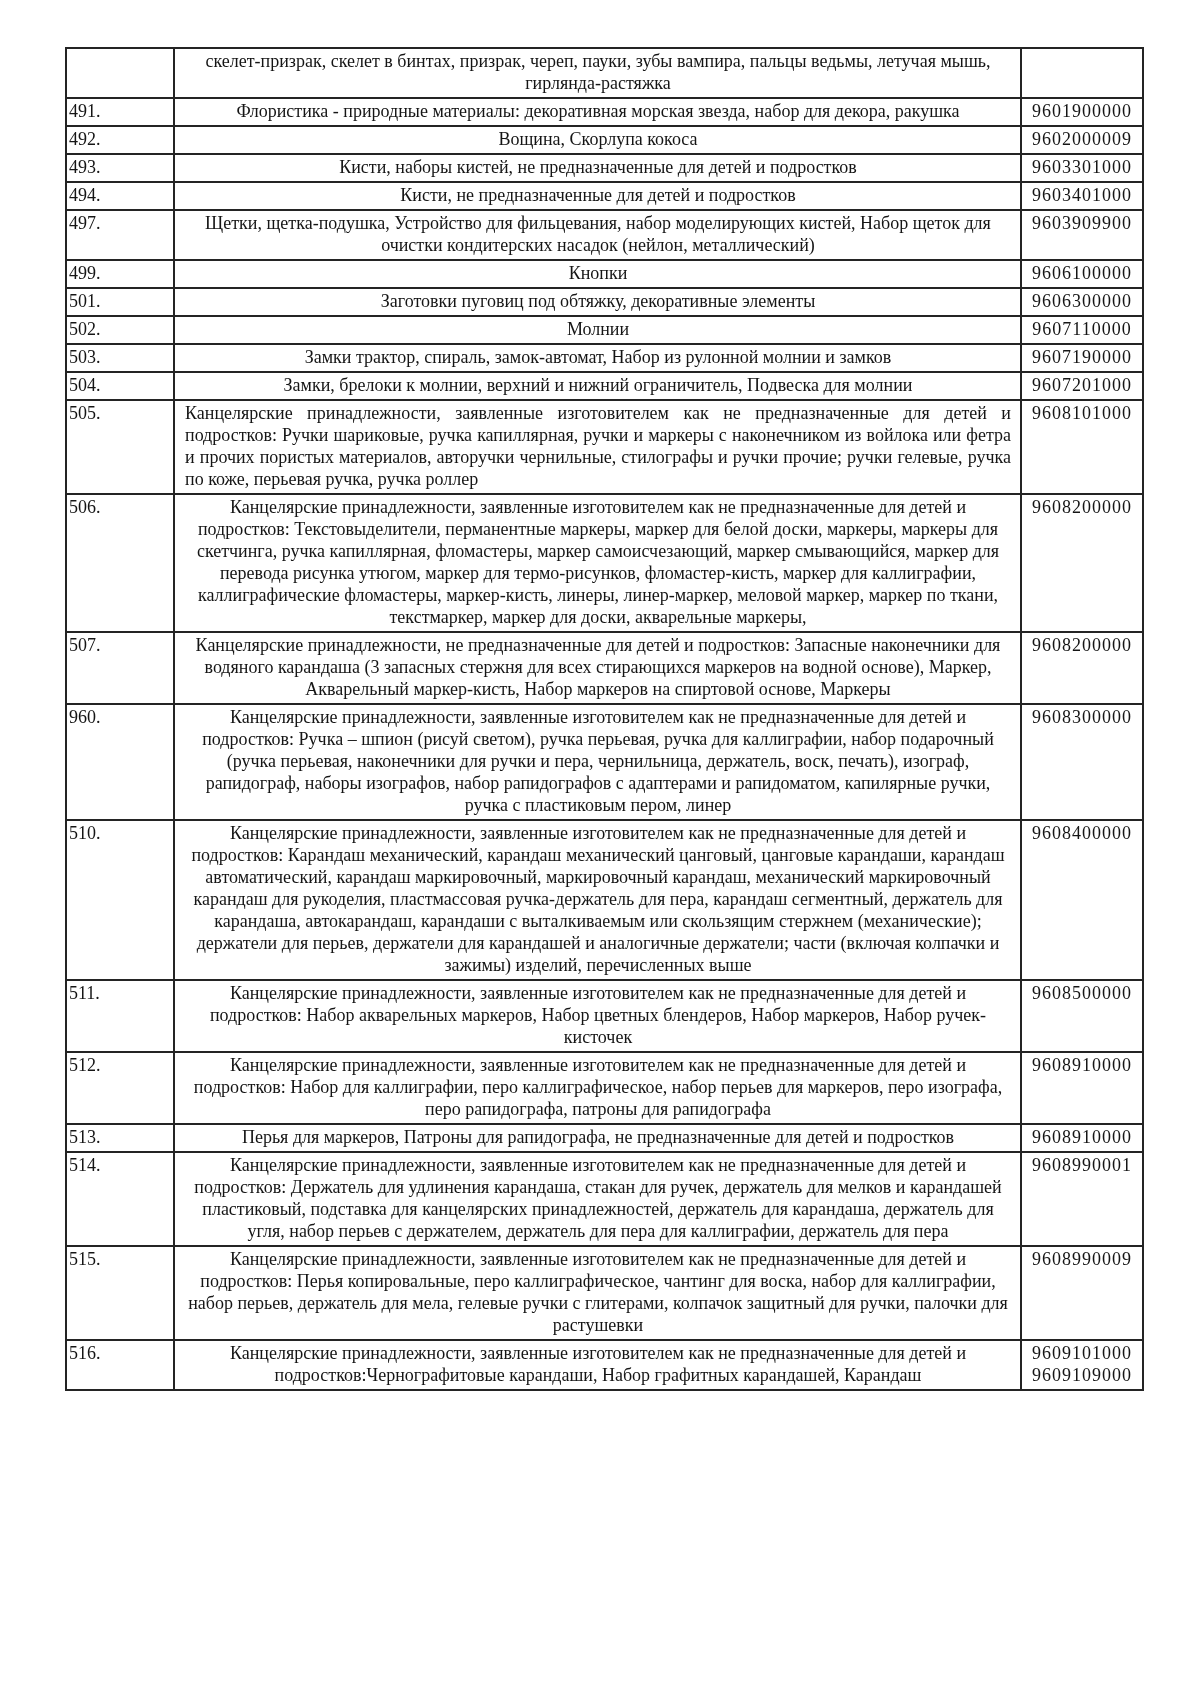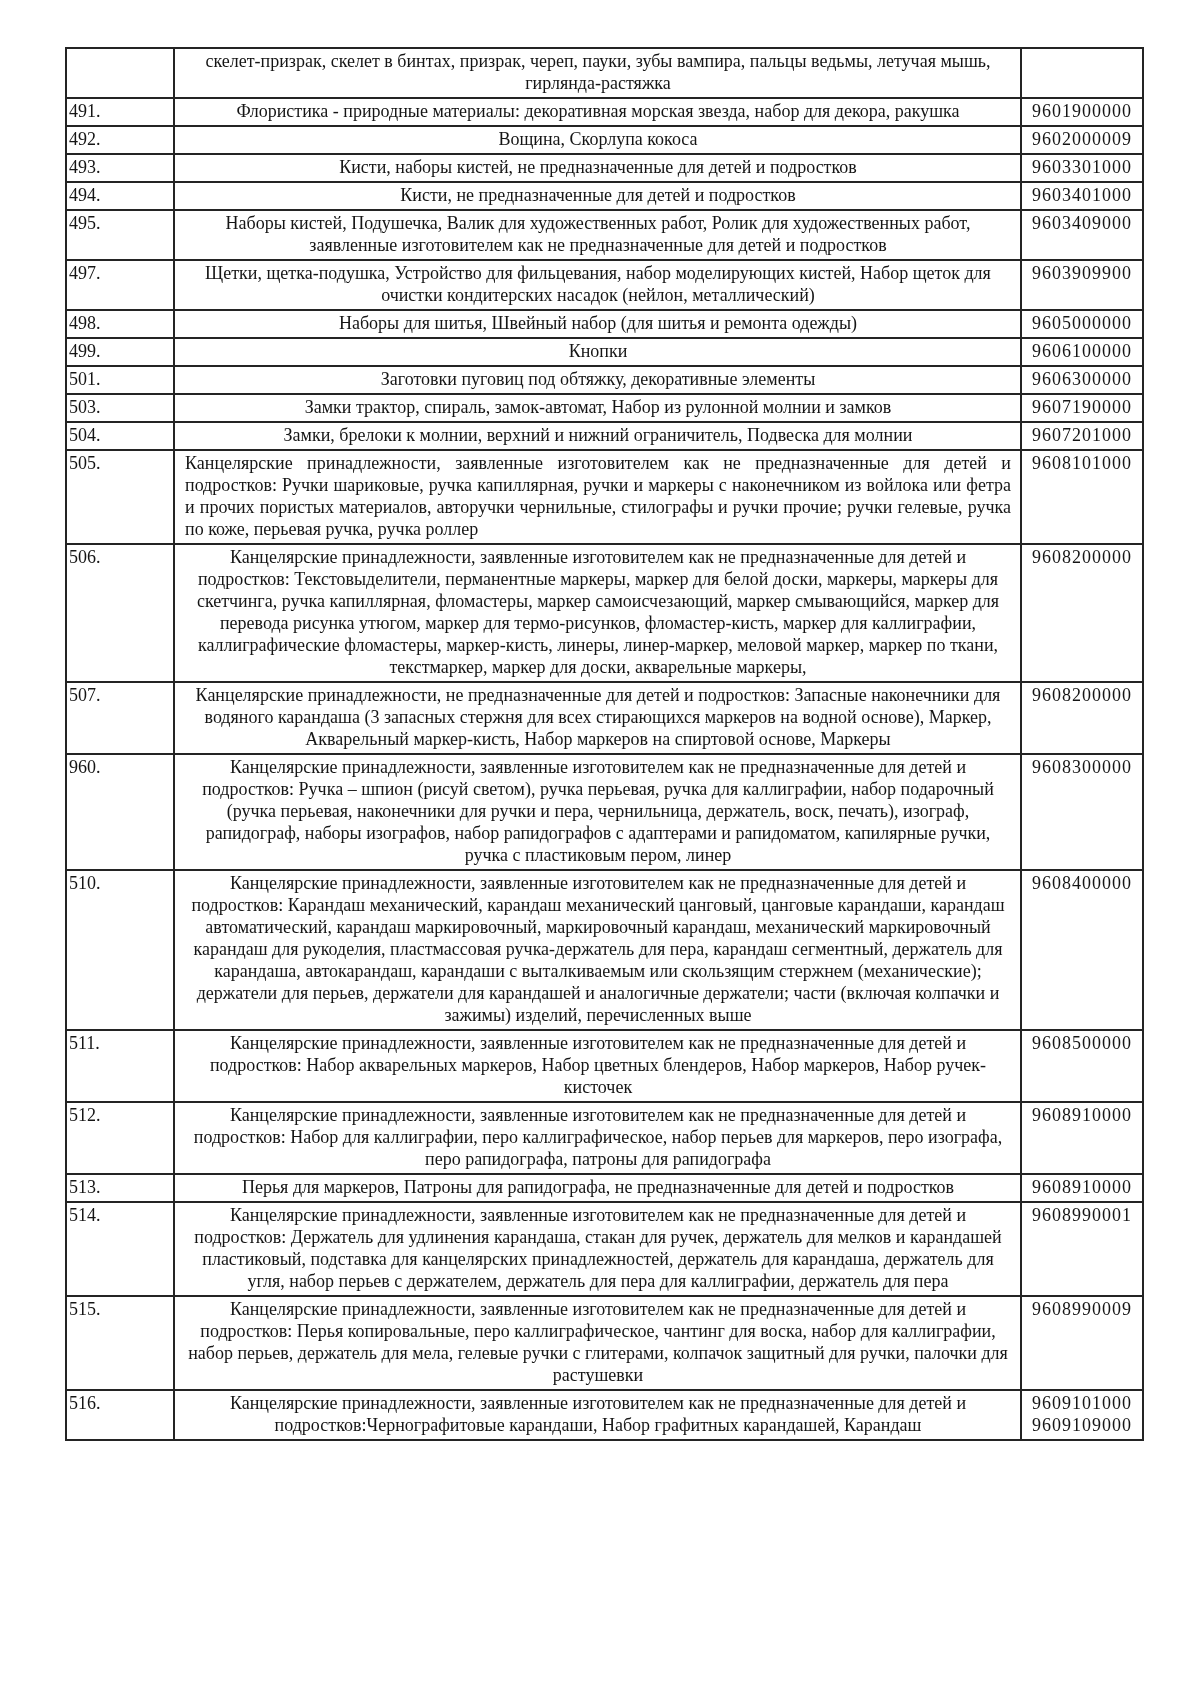--- a/index.html
+++ b/index.html
@@ -96,52 +96,45 @@
           </td>
         </tr>
         <tr>
           <td class="num">494.</td>
           <td class="desc">Кисти, не предназначенные для детей и подростков</td>
           <td class="code">
             <div>9603401000</div>
           </td>
         </tr>
         <tr>
-          <td class="num">495.</td>
-          <td class="desc">Наборы кистей, Подушечка, Валик для художественных работ, Ролик для художественных работ, заявленные изготовителем как не предназначенные для детей и подростков</td>
-          <td class="code">
-            <div>9603409000</div>
-          </td>
-        </tr>
-        <tr>
           <td class="num">497.</td>
           <td class="desc">Щетки, щетка-подушка, Устройство для фильцевания, набор моделирующих кистей, Набор щеток для очистки кондитерских насадок (нейлон, металлический)</td>
           <td class="code">
             <div>9603909900</div>
           </td>
         </tr>
         <tr>
-          <td class="num">498.</td>
-          <td class="desc">Наборы для шитья, Швейный набор (для шитья и ремонта одежды)</td>
-          <td class="code">
-            <div>9605000000</div>
-          </td>
-        </tr>
-        <tr>
           <td class="num">499.</td>
           <td class="desc">Кнопки</td>
           <td class="code">
             <div>9606100000</div>
           </td>
         </tr>
         <tr>
           <td class="num">501.</td>
           <td class="desc">Заготовки пуговиц под обтяжку, декоративные элементы</td>
           <td class="code">
             <div>9606300000</div>
+          </td>
+        </tr>
+        <tr>
+          <td class="num">502.</td>
+          <td class="desc">Молнии</td>
+          <td class="code">
+            <div>9607110000</div>
           </td>
         </tr>
         <tr>
           <td class="num">503.</td>
           <td class="desc">Замки трактор, спираль, замок-автомат, Набор из рулонной молнии и замков</td>
           <td class="code">
             <div>9607190000</div>
           </td>
         </tr>
         <tr>

